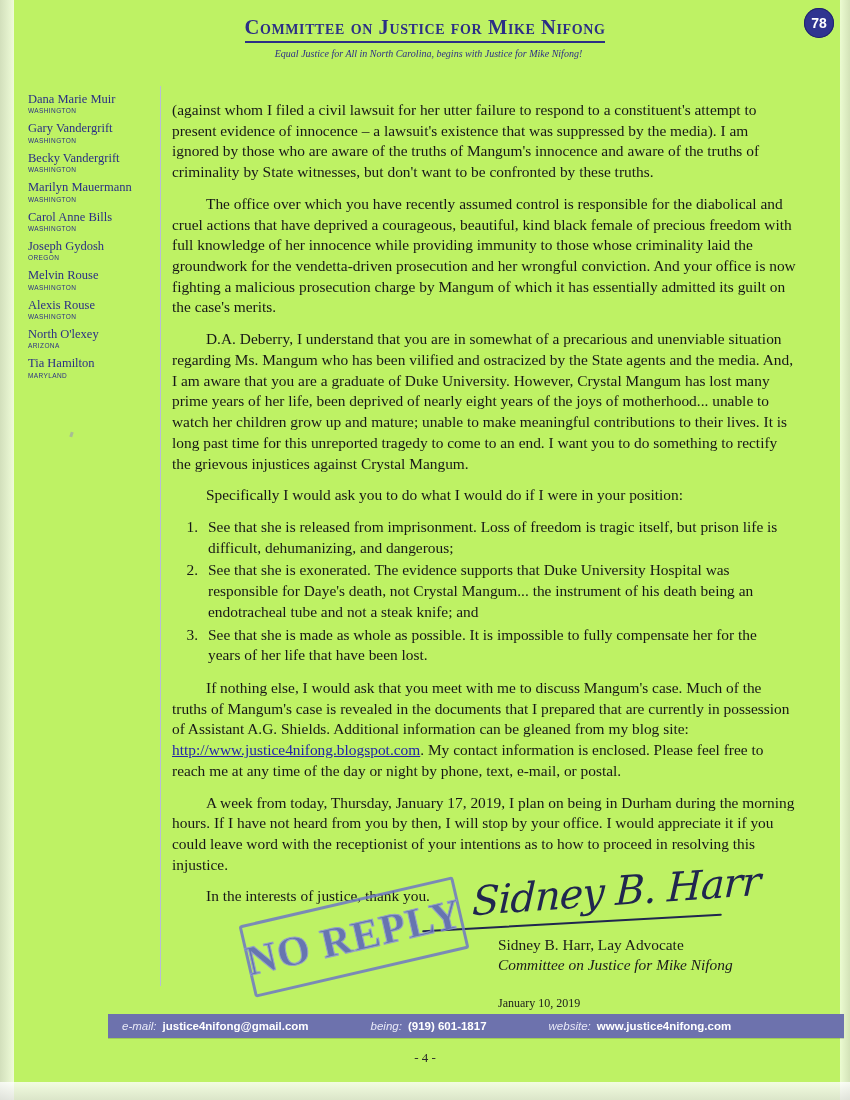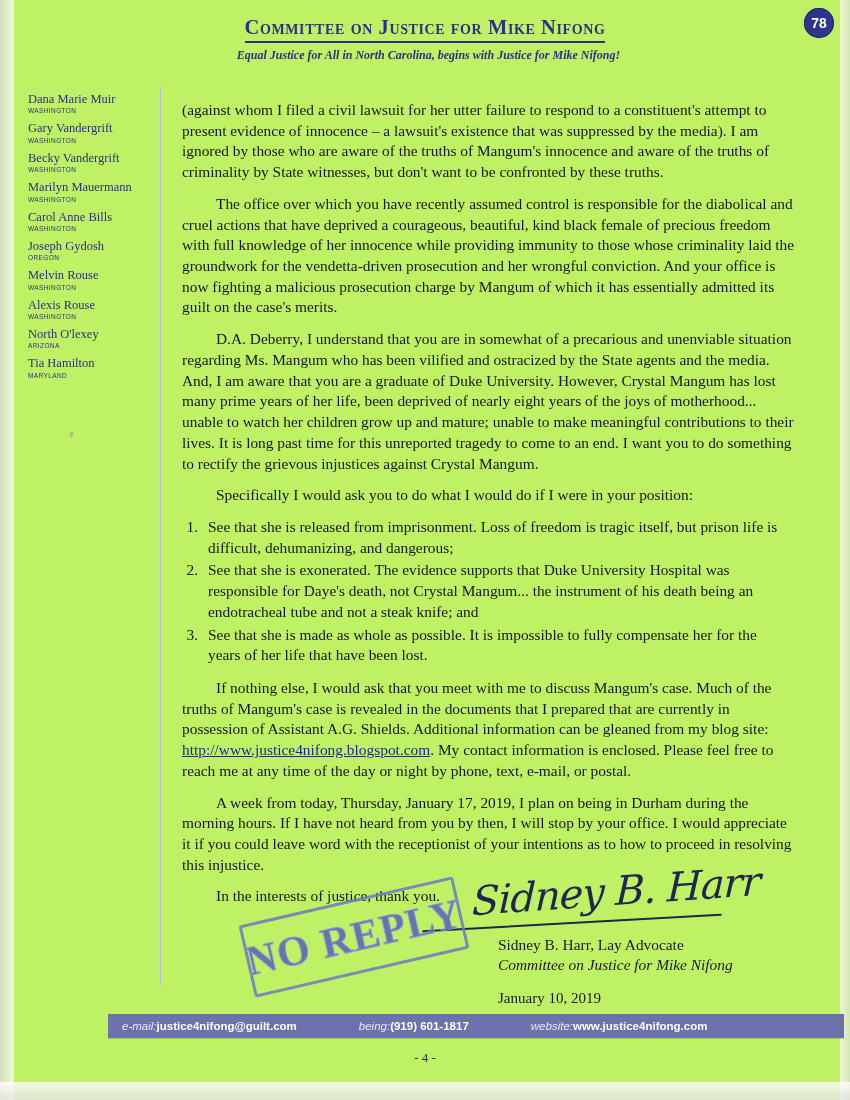--- a/index.html
+++ b/index.html
@@ -60,22 +60,22 @@
     color: #2c2f86;
     display: inline-block;
     border-bottom: 2.2px solid #2c2f86;
     padding-bottom: 1px;
     line-height: 1.15;
   }
   .org-tagline {
     margin-top: 5px;
     font-family: "Liberation Serif", serif;
     font-style: italic;
-    font-weight: bold;
-    font-size: 12px;
+    font-weight: normal;
+    font-size: 10px;
     color: #2c2f86;
     margin-left: 7px;
   }
   .page-badge {
     position: absolute;
     top: 8px;
     right: 16px;
     width: 30px;
     height: 30px;
     border-radius: 50%;
@@ -139,21 +139,21 @@
     position: absolute;
     left: 172px;
     top: 100px;
     width: 624px;
     font-size: 15.4px;
     line-height: 1.345;
     color: #171717;
     text-align: left;
   }
   .content p {
-    margin: 0 0 11px 10px;
+    margin: 0 0 11px 0;
   }
   .indent {
     text-indent: 34px;
   }
   ol.numbered {
     margin: 3px 12px 12px 0;
     padding-left: 30px;
     list-style-position: outside;
   }
   ol.numbered li {
@@ -205,22 +205,22 @@
   .sig-role {
     position: absolute;
     left: 326px;
     top: 76px;
     font-size: 15.4px;
     font-style: italic;
   }
   .sig-date {
     position: absolute;
     left: 326px;
-    top: 110px;
-    font-size: 15px;
+    top: 116px;
+    font-size: 12px;
   }
 
   
   .stamp {
     position: absolute;
     left: 244px;
     top: 900px;
     width: 220px;
     height: 74px;
     transform: rotate(-13deg);
@@ -259,20 +259,21 @@
     display: flex;
     align-items: center;
     color: #ffffff;
     font-family: "Liberation Sans", sans-serif;
     font-size: 11.5px;
     box-shadow: 0 1px 0 rgba(0,0,0,.15);
   }
   .footer-seg {
     display: flex;
     align-items: flex-start;
+    gap: 6px;
     white-space: nowrap;
   }
   .footer-label {
     font-style: italic;
     color: #e8e9f7;
     font-size: 11.5px;
   }
   .footer-value {
     font-weight: bold;
     color: #ffffff;
@@ -375,21 +376,21 @@
   </div>
 
   <div class="stamp">
     <div class="stamp-border"></div>
     <div class="stamp-text">NO REPLY</div>
   </div>
 
   <div class="footer-bar">
     <div class="footer-seg seg-email">
       <span class="footer-label">e-mail:</span>
-      <span class="footer-value">justice4nifong@guilt.com</span>
+      <span class="footer-value">justice4nifong@gmail.com</span>
     </div>
     <div class="footer-seg seg-phone">
       <span class="footer-label">being:</span>
       <span class="footer-value">(919) 601-1817</span>
     </div>
     <div class="footer-seg seg-web">
       <span class="footer-label">website:</span>
       <span class="footer-value">www.justice4nifong.com</span>
     </div>
   </div>

